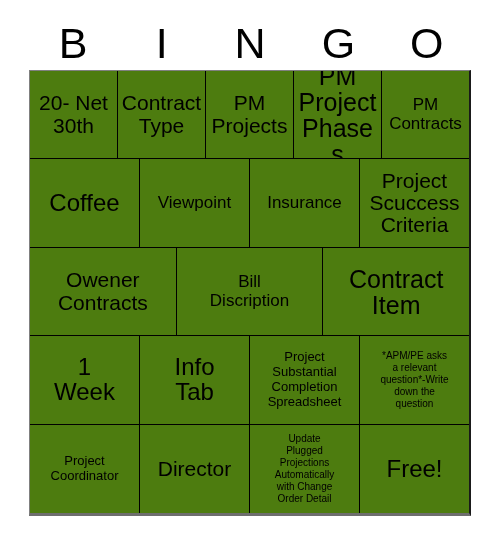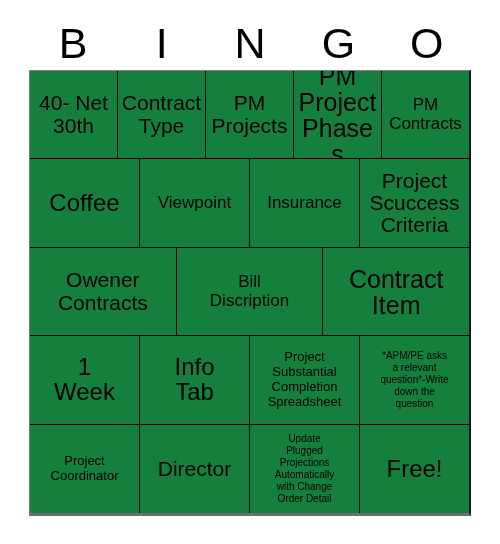--- a/index.html
+++ b/index.html
@@ -71,21 +71,21 @@
     box-sizing: border-box;
     border-right: 1px solid #000000;
     border-bottom: 1px solid #000000;
     display: flex;
     align-items: center;
     justify-content: center;
     text-align: center;
     padding: 1px 2px;
     min-width: 0;
     overflow: hidden;
-    background: #15803d;
+    background: #4d7c0f;
   }
   .grid-row:last-child .cell {
     border-bottom: none;
   }
   .cell:last-child {
     border-right: none;
   }
   .cell-text {
     display: block;
     width: 100%;
@@ -113,21 +113,21 @@
     <div class="header-letter">I</div>
     <div class="header-letter">N</div>
     <div class="header-letter">G</div>
     <div class="header-letter">O</div>
   </div>
 
   <div class="grid">
 
     <div class="grid-row">
       <div class="cell">
-          <span class="cell-text s-md">40- Net
+          <span class="cell-text s-md">20- Net
 30th</span>
         </div>
       <div class="cell">
           <span class="cell-text s-md">Contract
 Type</span>
         </div>
       <div class="cell">
           <span class="cell-text s-md">PM
 Projects</span>
         </div>

